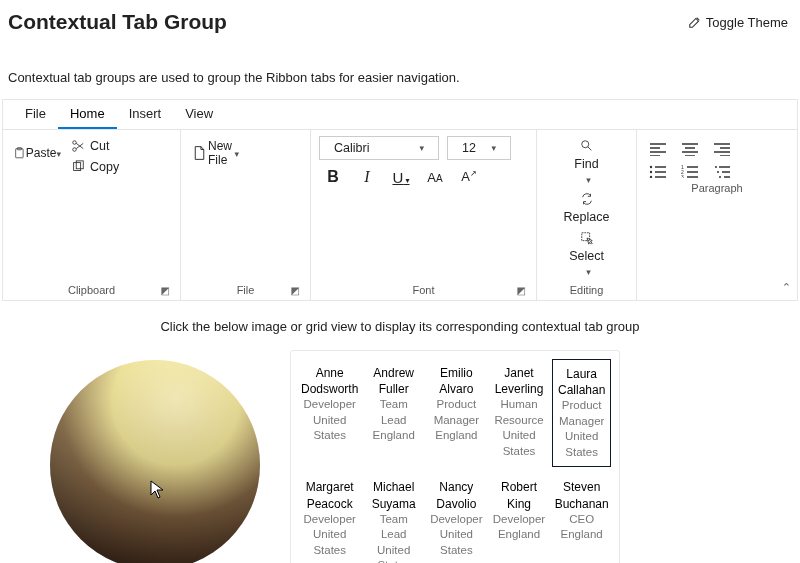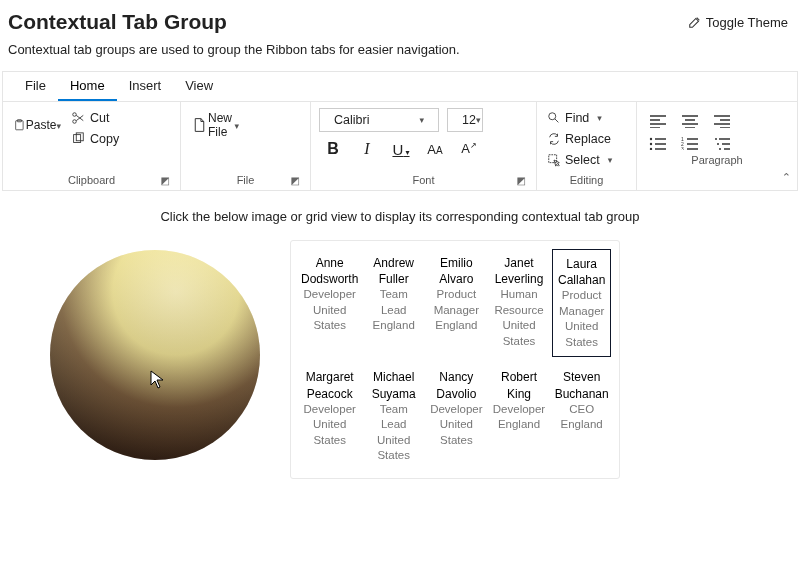--- a/index.html
+++ b/index.html
@@ -1,20 +1,20 @@
 <!DOCTYPE html>
 <html><head>
 <meta charset="utf-8">
 <style>
 * { box-sizing: border-box; margin: 0; padding: 0; }
 body { font-family: "Segoe UI", Arial, sans-serif; font-size: 13px; color: #222; background: #fff; width: 800px; }
 .hdr { display: flex; justify-content: space-between; align-items: center; padding: 10px 12px 4px 8px; }
 .title { font-size: 21px; font-weight: 600; }
 .toggle { font-size: 13px; display: flex; align-items: center; gap: 4px; }
-.desc { padding: 4px 8px 14px 8px; font-size: 13px; }
+.desc { padding: 4px 8px 14px 8px; font-size: 13px; margin-top: 28px; }
 
 .ribbon { border: 1px solid #e5e5e5; margin: 0 2px; }
 .tabs { display: flex; gap: 0; padding: 0 10px; font-size: 13px; }
 .tab { padding: 6px 12px 6px 12px; cursor: pointer; }
 .tab.active { border-bottom: 2px solid #0078d4; color: #000; }
 .groups { display: flex; border-top: 1px solid #e5e5e5; position: relative; }
 .group { border-right: 1px solid #e5e5e5; padding: 6px 8px 2px 8px; display: flex; flex-direction: column; }
 .gbody { display: flex; gap: 6px; flex: 1; align-items: flex-start; }
 .glabel { text-align: center; font-size: 11px; color: #555; padding: 4px 0 2px 0; position: relative; }
 .launcher { position: absolute; right: 2px; bottom: 2px; font-size: 10px; color: #666; }
@@ -23,21 +23,21 @@
 .bigbtn .arrow { font-size: 9px; color: #555; margin-top: 1px; }
 .smbtn { display: flex; align-items: center; gap: 5px; font-size: 12.5px; padding: 3px 2px; }
 .smbtn svg { width: 14px; height: 14px; flex-shrink: 0; }
 .col { display: flex; flex-direction: column; gap: 1px; }
 
 .fontrow { display: flex; gap: 8px; margin-bottom: 6px; }
 .combo { border: 1px solid #ccc; height: 24px; display: flex; align-items: center; padding: 0 14px; font-size: 12.5px; justify-content: space-between; }
 .combo .arrow { font-size: 9px; color: #555; }
 .fontbtns { display: flex; gap: 14px; align-items: center; padding: 2px 4px; }
 .fb { width: 20px; text-align: center; }
-.editbtn { display: flex; align-items: center; gap: 4px; font-size: 12.5px; padding: 3px 2px; }
+.editbtn { display: flex; align-items: center; gap: 4px; font-size: 12.5px; padding: 3px 2px; flex-direction: column; }
 .editbtn svg { width: 14px; height: 14px; }
 .para { display: flex; flex-direction: column; gap: 8px; padding: 6px 4px 0 4px; }
 .prow { display: flex; gap: 14px; }
 .collapse { position: absolute; right: 6px; bottom: 6px; font-size: 11px; color: #666; }
 
 .instr { text-align: center; padding: 18px 0 16px 0; font-size: 13px; }
 .content { display: flex; gap: 30px; padding: 0 20px 20px 50px; align-items: flex-start; }
 .photo { width: 210px; height: 210px; border-radius: 50%; background: radial-gradient(circle at 60% 20%, #f5e9b8 0%, #e8d88a 30%, #6b4a2e 55%, #3a2518 80%); position: relative; overflow: hidden; margin-top: 10px; }
 .photo::after { content: ""; position: absolute; inset: 0; background: linear-gradient(180deg, rgba(255,255,200,.3) 0%, rgba(0,0,0,.2) 100%); }
 .cursor { position: absolute; left: 100px; top: 120px; z-index: 2; }
@@ -118,21 +118,21 @@
       <div class="glabel"><span>File</span><span class="launcher">◩</span></div>
     </div>
 
     <div class="group" style="width:226px">
       <div style="flex:1">
         <div class="fontrow">
           <div class="combo" style="width:120px">
             <span>Calibri</span>
             <span class="arrow">▾</span>
           </div>
-          <div class="combo" style="width:36px">
+          <div class="combo" style="width:64px">
             <span>12</span>
             <span class="arrow">▾</span>
           </div>
         </div>
         <div class="fontbtns">
           <div class="fb" style="font-weight:700;font-size:16px">B</div>
           <div class="fb" style="font-style:italic;font-family:serif;font-size:16px">I</div>
           <div class="fb" style="text-decoration:underline;font-size:15px">U<span style="font-size:8px;text-decoration:none"> ▾</span></div>
           <div class="fb" style="font-size:13px">A<span style="font-size:10px">A</span></div>
           <div class="fb" style="font-size:13px">A<sup style="font-size:8px">↗</sup></div>

